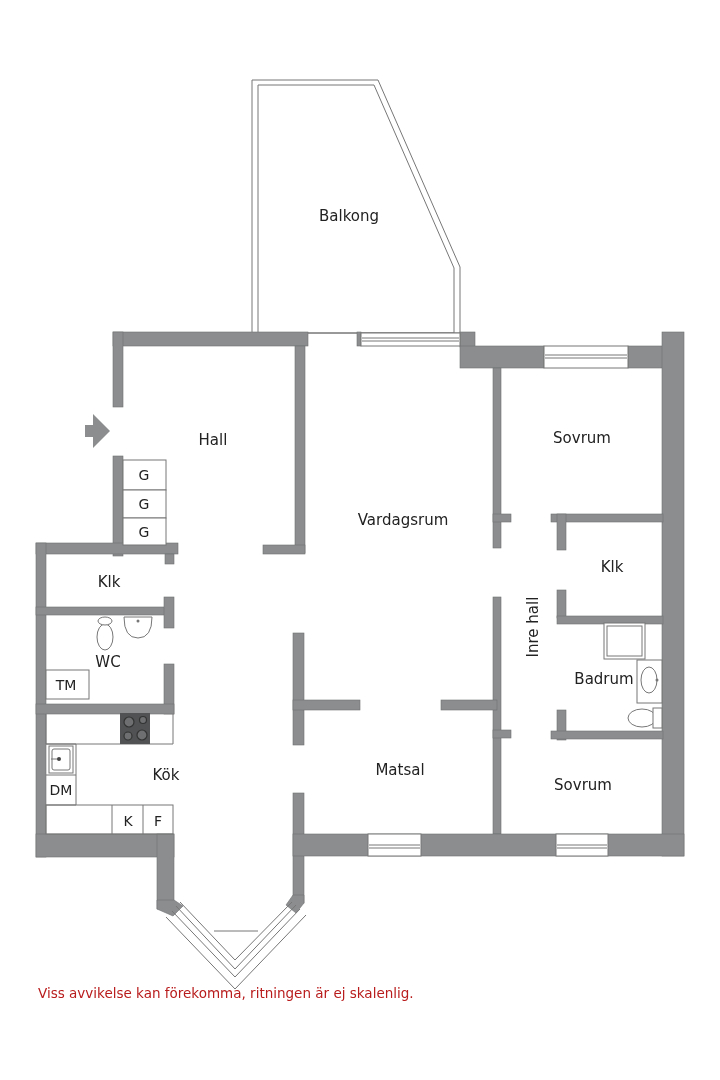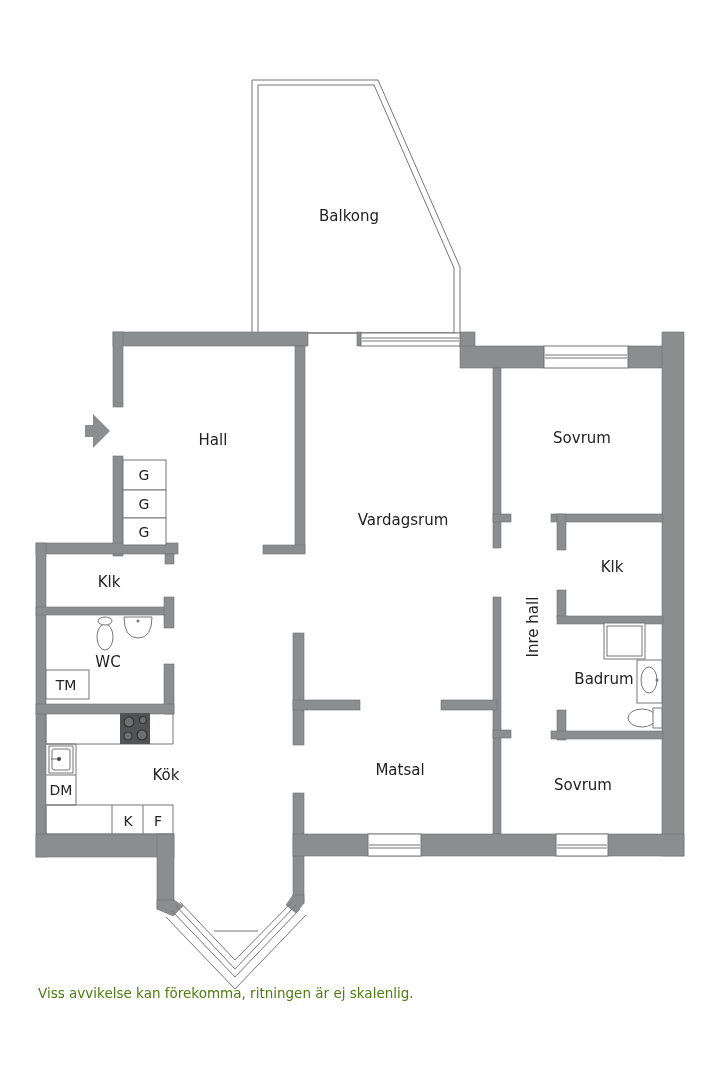--- a/index.html
+++ b/index.html
@@ -5,21 +5,21 @@
   html, body { margin: 0; padding: 0; background: #ffffff; }
   body { width: 720px; height: 1080px; position: relative; overflow: hidden;
          font-family: "DejaVu Sans", "Liberation Sans", sans-serif; }
   #plan { position: absolute; left: 0; top: 0; }
   .room-label { font-family: "DejaVu Sans", sans-serif; font-size: 15px; fill: #222; }
   .small-label { font-family: "DejaVu Sans", sans-serif; font-size: 14px; fill: #222; }
   .wall { fill: #8b8d8e; stroke: #6f7172; stroke-width: 0.6; }
   .fixture { fill: #ffffff; stroke: #777; stroke-width: 1; }
   .thin { fill: none; stroke: #777; stroke-width: 1; }
   .window { fill: #ffffff; stroke: #777; stroke-width: 1; }
-  .footer { position: absolute; left: 38px; top: 985px; font-size: 13.5px; color: #4d7c0f;
+  .footer { position: absolute; left: 38px; top: 985px; font-size: 13.5px; color: #b91c1c;
             font-family: "DejaVu Sans", sans-serif; }
 </style>
 </head>
 <body>
 
 <svg id="plan" width="720" height="1080" viewBox="0 0 720 1080">
 
   <g>
     <polygon class="thin" points="252,333 252,80 378,80 460,267 460,333"></polygon>
     <polygon class="thin" points="258,333 258,85 374,85 454,268 454,333"></polygon>

